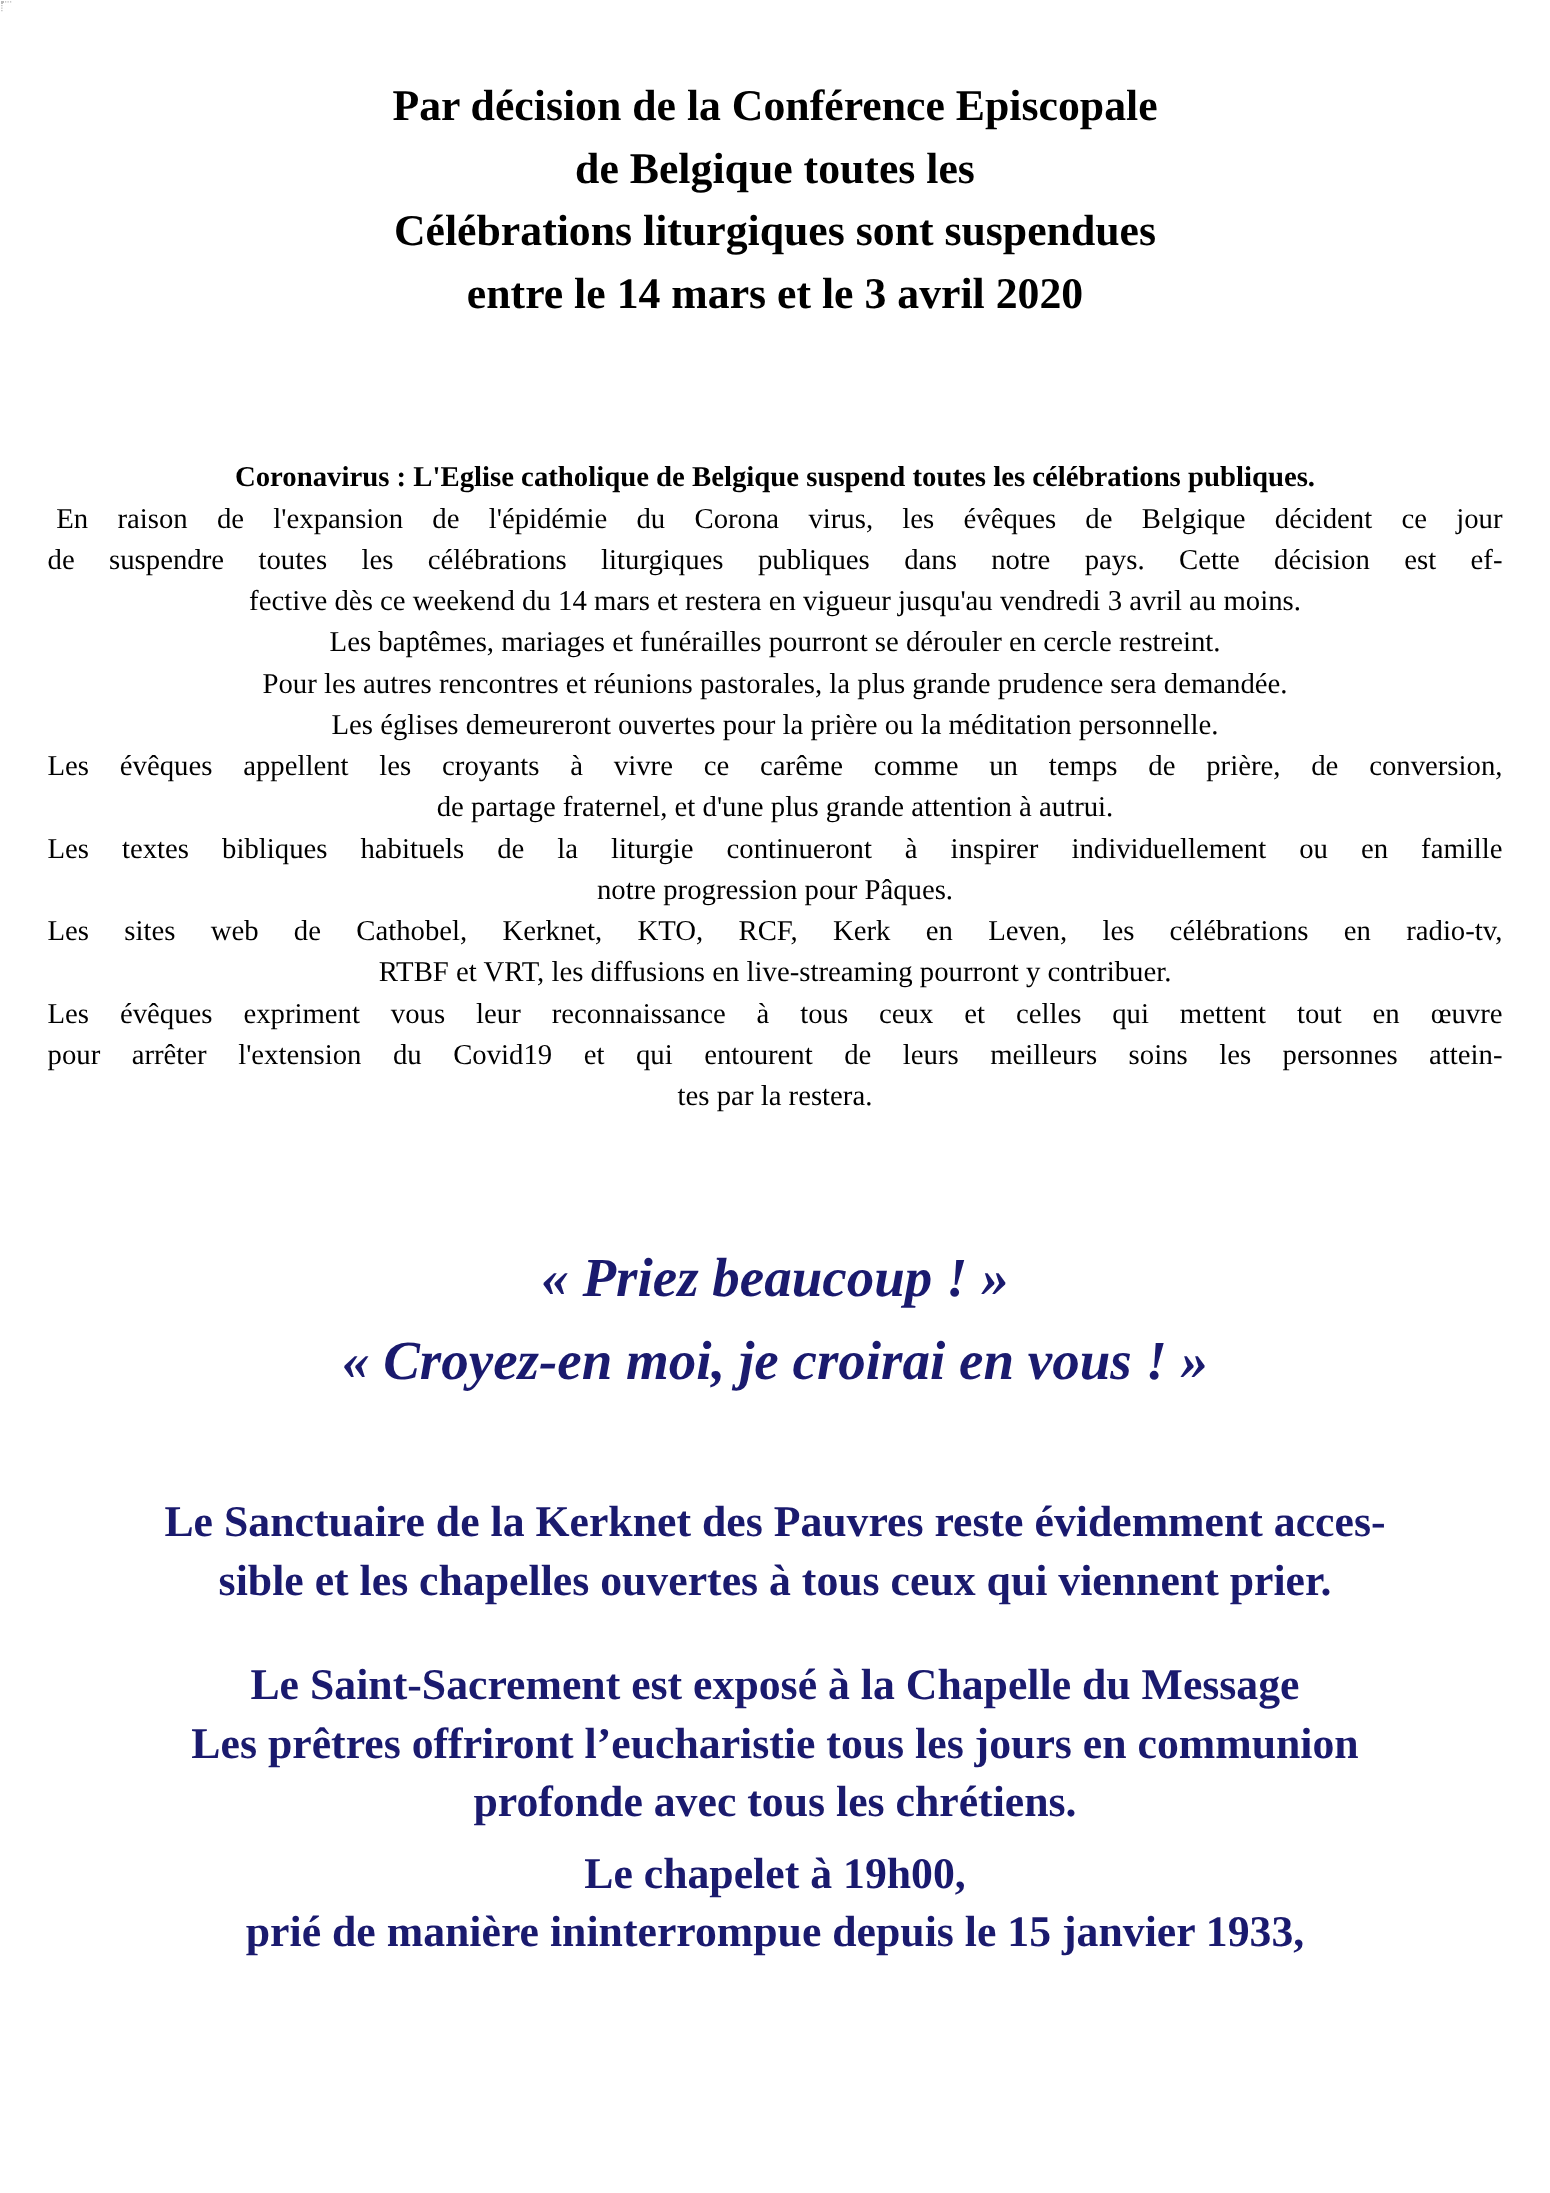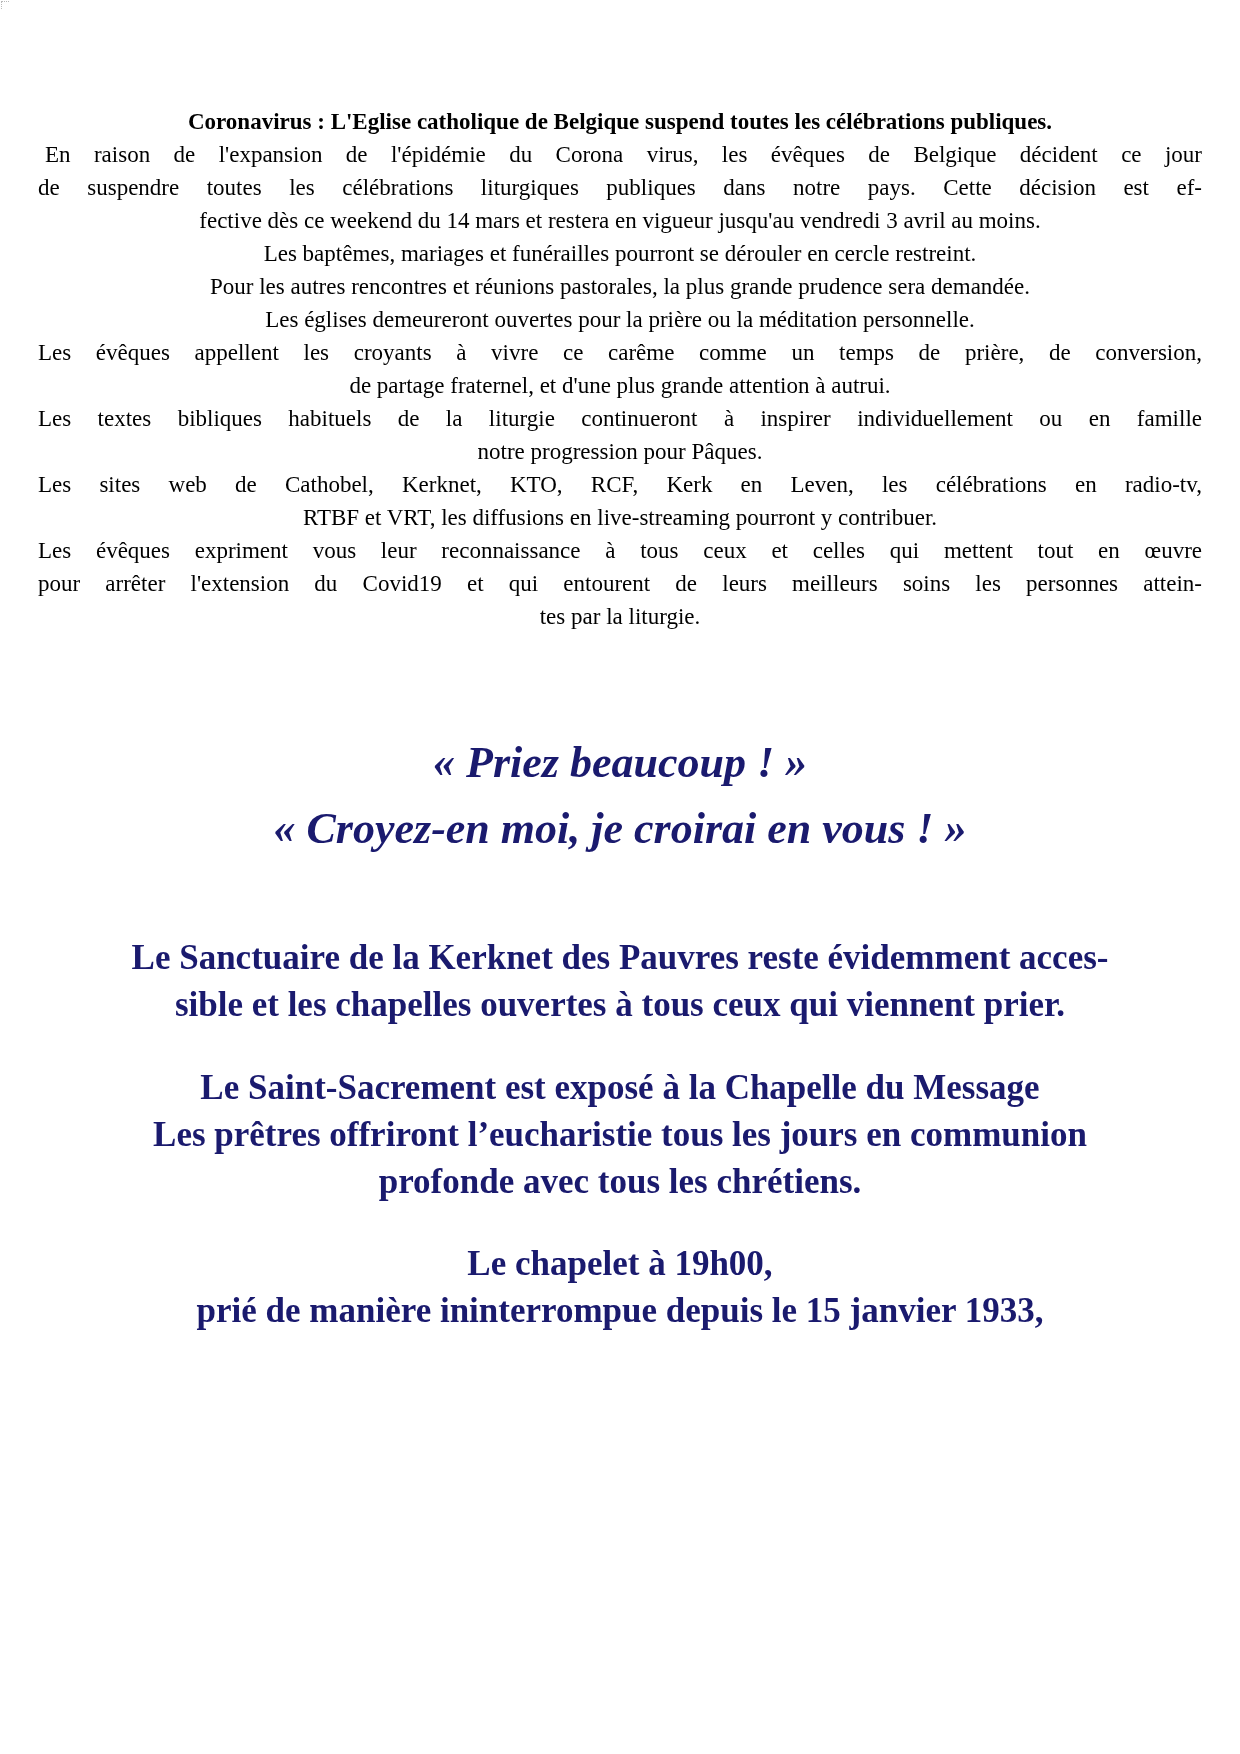--- a/index.html
+++ b/index.html
@@ -53,47 +53,53 @@
     text-align: center;
     color: #1a1a6e;
     font-weight: bold;
     font-size: 35px;
     line-height: 47px;
     margin-left: 30px;
     margin-right: 30px;
   }
   .sanctuary-block { margin-top: 72px; }
   .sacrament-block { margin-top: 36px; }
-  .rosary-block    { margin-top: 35px; }
+  .rosary-block    { margin-top: 10px; }
 </style>
 </head>
 <body>
 
 <div class="page">
 
   <div class="corner-artifact"></div>
 
+  <div class="main-title">
+    <div>Par décision de la Conférence Episcopale</div>
+    <div>de Belgique toutes les</div>
+    <div>Célébrations liturgiques sont suspendues</div>
+    <div>entre le 14 mars et le 3 avril 2020</div>
+  </div>
 
   <div class="body-block">
     <div class="announcement-heading bl">Coronavirus : L'Eglise catholique de Belgique suspend toutes les célébrations publiques.</div>
     <div class="jl indent">En raison de l'expansion de l'épidémie du Corona virus, les évêques de Belgique décident ce jour</div>
     <div class="jl">de suspendre toutes les célébrations liturgiques publiques dans notre pays. Cette décision est ef-</div>
     <div class="bl">fective dès ce weekend du 14 mars et restera en vigueur jusqu'au vendredi 3 avril au moins.</div>
     <div class="bl">Les baptêmes, mariages et funérailles pourront se dérouler en cercle restreint.</div>
     <div class="bl">Pour les autres rencontres et réunions pastorales, la plus grande prudence sera demandée.</div>
     <div class="bl">Les églises demeureront ouvertes pour la prière ou la méditation personnelle.</div>
     <div class="jl">Les évêques appellent les croyants à vivre ce carême comme un temps de prière, de conversion,</div>
     <div class="bl">de partage fraternel, et d'une plus grande attention à autrui.</div>
     <div class="jl">Les textes bibliques habituels de la liturgie continueront à inspirer individuellement ou en famille</div>
     <div class="bl">notre progression pour Pâques.</div>
     <div class="jl">Les sites web de Cathobel, Kerknet, KTO, RCF, Kerk en Leven, les célébrations en radio-tv,</div>
     <div class="bl">RTBF et VRT, les diffusions en live-streaming pourront y contribuer.</div>
     <div class="jl">Les évêques expriment vous leur reconnaissance à tous ceux et celles qui mettent tout en œuvre</div>
     <div class="jl">pour arrêter l'extension du Covid19 et qui entourent de leurs meilleurs soins les personnes attein-</div>
-    <div class="bl">tes par la liturgie.</div>
+    <div class="bl">tes par la restera.</div>
   </div>
 
   <div class="quotes-block">
     <div>« Priez beaucoup ! »</div>
     <div>« Croyez-en moi, je croirai en vous ! »</div>
   </div>
 
   <div class="navy-heading sanctuary-block">
     <div>Le Sanctuaire de la Kerknet des Pauvres reste évidemment acces-</div>
     <div>sible et les chapelles ouvertes à tous ceux qui viennent prier.</div>

